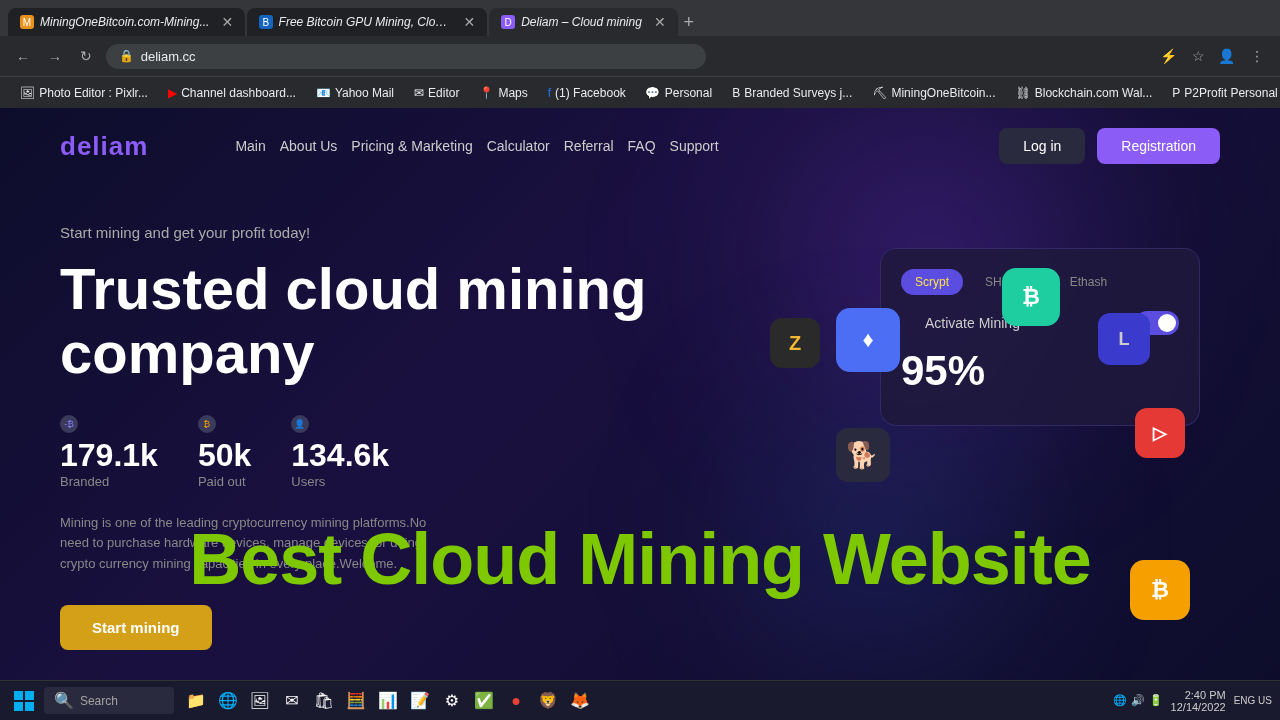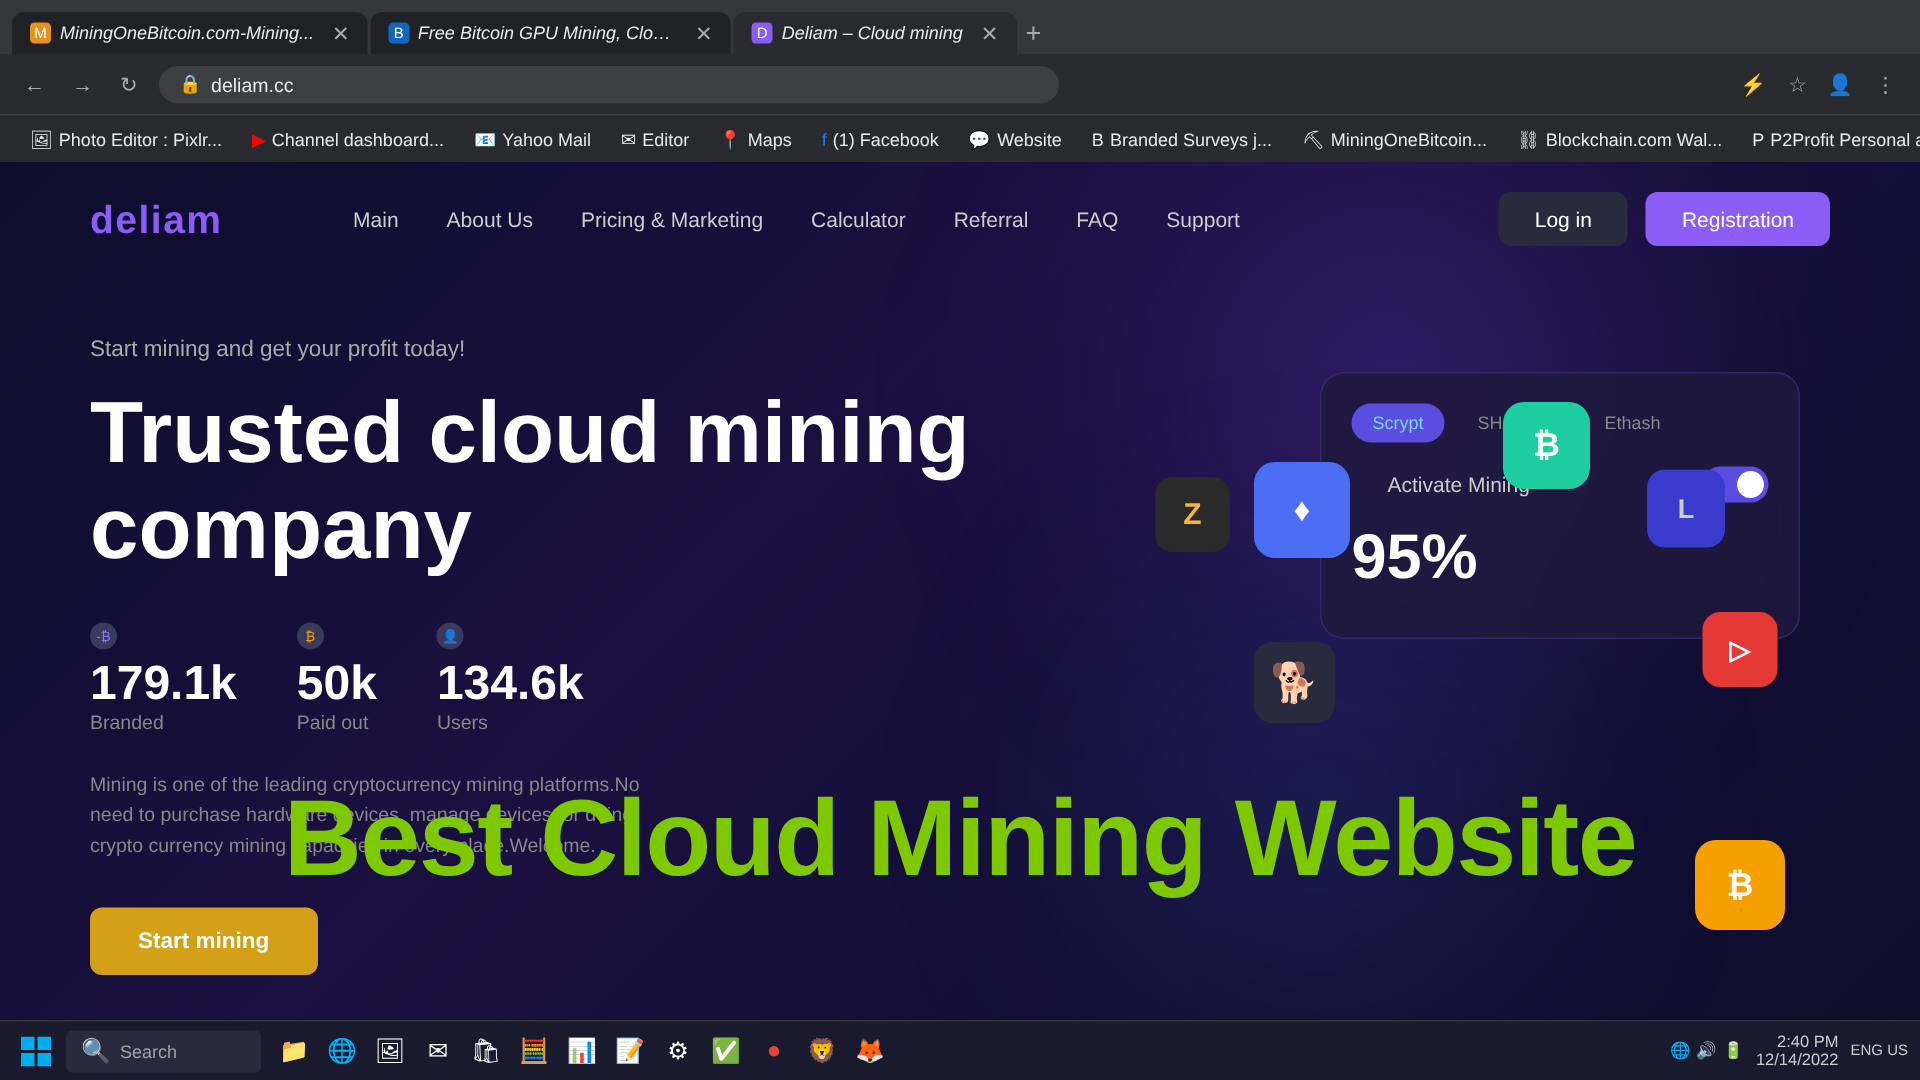--- a/index.html
+++ b/index.html
@@ -32,21 +32,21 @@
 
     
     .bg-glow { position: absolute; border-radius: 50%; filter: blur(80px); pointer-events: none; }
     .glow-purple { background: radial-gradient(circle, rgba(120,60,220,0.4) 0%, transparent 70%); width: 500px; height: 400px; top: -50px; right: 100px; }
     .glow-blue { background: radial-gradient(circle, rgba(60,100,220,0.3) 0%, transparent 70%); width: 400px; height: 300px; bottom: 0; right: 200px; }
 
     
     .site-header { display: flex; align-items: center; padding: 20px 60px; position: relative; z-index: 10; }
     .logo { font-size: 26px; font-weight: 700; color: #8b5cf6; letter-spacing: 1px; margin-right: 87px; }
     .logo span { color: #8b5cf6; }
-    .site-nav { display: flex; align-items: center; gap: 32px; flex: 1; }
+    .site-nav { display: flex; align-items: center; gap: 14px; flex: 1; }
     .nav-link { color: #ccc; font-size: 14px; text-decoration: none; cursor: pointer; }
     .header-actions { display: flex; align-items: center; gap: 12px; margin-left: auto; }
     .btn-login { background: #2a2a3e; color: #fff; border: none; padding: 10px 24px; border-radius: 8px; font-size: 14px; cursor: pointer; }
     .btn-register { background: #8b5cf6; color: #fff; border: none; padding: 10px 24px; border-radius: 8px; font-size: 14px; cursor: pointer; }
 
     
     .hero { padding: 40px 60px; position: relative; z-index: 5; }
     .hero-subtitle { color: #aaa; font-size: 15px; margin-bottom: 16px; }
     .hero-title { font-size: 58px; font-weight: 800; line-height: 1.1; color: #fff; margin-bottom: 30px; max-width: 620px; }
 
@@ -59,21 +59,21 @@
     
     .hero-desc { font-size: 13px; color: #888; max-width: 380px; line-height: 1.6; margin-bottom: 30px; }
 
     
     .btn-start { background: #d4a017; color: #fff; border: none; padding: 14px 32px; border-radius: 8px; font-size: 15px; font-weight: 600; cursor: pointer; }
 
     
     .mining-card { position: absolute; right: 80px; top: 140px; background: rgba(30, 25, 60, 0.85); border-radius: 16px; padding: 20px; width: 320px; backdrop-filter: blur(10px); border: 1px solid rgba(100, 80, 200, 0.3); z-index: 20; }
     .card-tabs { display: flex; gap: 8px; margin-bottom: 16px; }
     .card-tab { padding: 6px 14px; border-radius: 20px; font-size: 12px; cursor: pointer; }
-    .card-tab.active { background: #5b4de0; color: #7dd3fc; }
+    .card-tab.active { background: #5b4de0; color: #fde047; }
     .card-tab:not(.active) { color: #888; }
 
     .card-row { display: flex; align-items: center; justify-content: space-between; margin-bottom: 12px; }
     .card-label { color: #ccc; font-size: 14px; padding-left: 24px; }
     .toggle { width: 44px; height: 24px; background: #5b4de0; border-radius: 12px; position: relative; cursor: pointer; }
     .toggle::after { content: ''; position: absolute; width: 18px; height: 18px; background: #fff; border-radius: 50%; top: 3px; right: 3px; }
 
     .card-percent { font-size: 42px; font-weight: 700; color: #fff; margin: 10px 0; }
 
     
@@ -169,21 +169,21 @@
     <div class="bookmark-item">
       <span>📍</span>
       <span>Maps</span>
     </div>
     <div class="bookmark-item">
       <span style="color:#1877f2;">f</span>
       <span>(1) Facebook</span>
     </div>
     <div class="bookmark-item">
       <span style="color:#25d366;">💬</span>
-      <span>Website</span>
+      <span>Personal</span>
     </div>
     <div class="bookmark-item">
       <span>B</span>
       <span>Branded Surveys j...</span>
     </div>
     <div class="bookmark-item">
       <span>⛏</span>
       <span>MiningOneBitcoin...</span>
     </div>
     <div class="bookmark-item">

